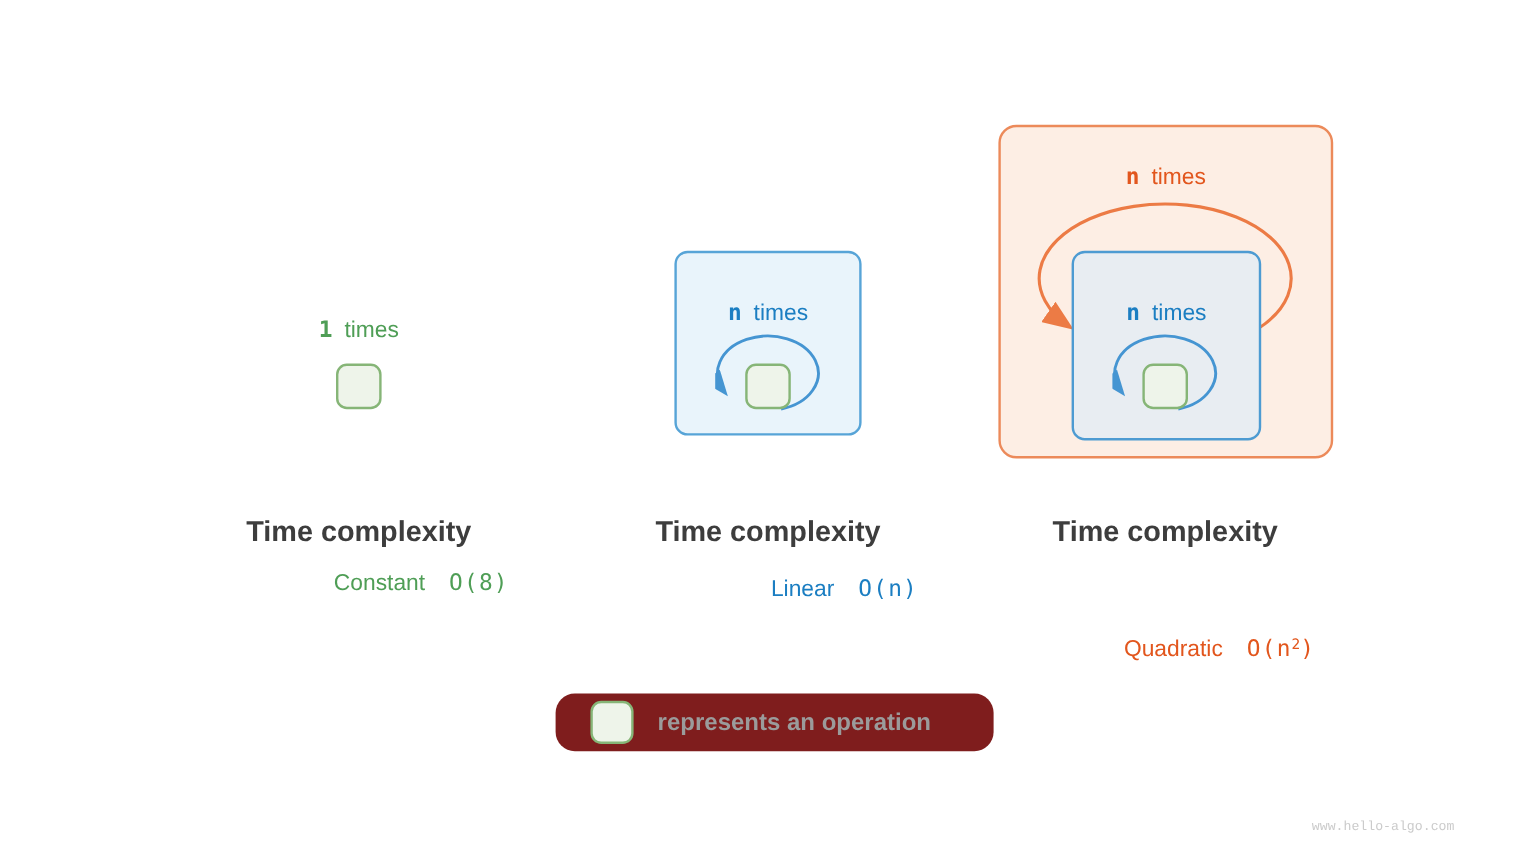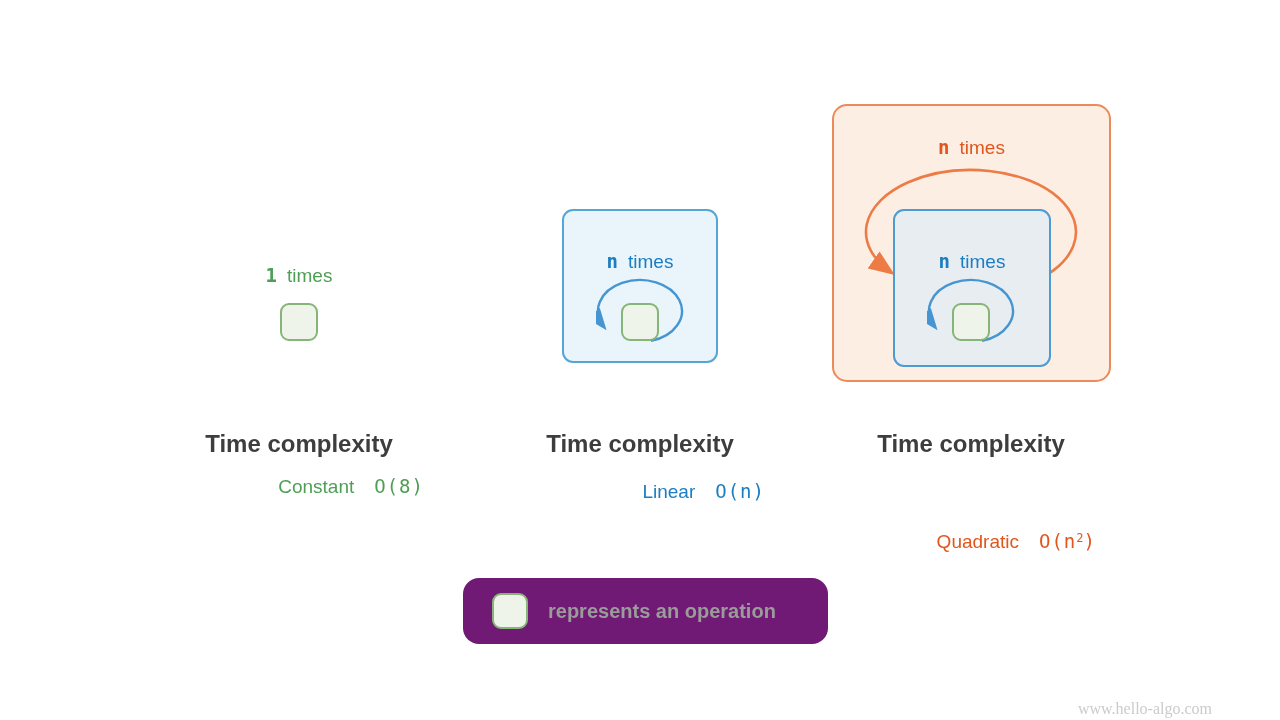--- a/index.html
+++ b/index.html
@@ -23,28 +23,28 @@
   .notation-line { font-size:19px; font-weight:normal; display:flex; justify-content:flex-end; align-items:baseline; gap:20px; }
   .mono { font-family:"DejaVu Sans Mono", monospace; letter-spacing:1px; }
   .mono sup, .sup { font-size:12px; vertical-align:6px; letter-spacing:0; }
 
   .green-text  { color:#4f9e56; }
   .blue-text   { color:#1b7ec2; }
   .orange-text { color:#e2561d; }
 
   .loop-svg { position:absolute; pointer-events:none; }
 
-  .legend { position:absolute; left:463px; top:578px; width:365px; height:66px;
-            background:#701a75; border-radius:16px;
+  .legend { position:absolute; left:463px; top:578px; width:365px; height:48px;
+            background:#7f1d1d; border-radius:16px;
             display:flex; align-items:center; gap:20px; padding-left:29px; }
   .legend .op-box { width:36px; height:36px; }
   .legend-text { color:#9b9b9b; font-weight:bold; font-size:20px; }
 
-  .watermark { position:absolute; right:68px; top:700px; font-size:16px;
-               color:#cbcbcb; font-family:Liberation Serif, serif; }
+  .watermark { position:absolute; right:68px; top:684px; font-size:11px;
+               color:#cbcbcb; font-family:Liberation Mono, monospace; }
 </style>
 </head>
 <body>
 
 <div class="canvas">
 
   <section>
     <div class="abs times-label green-text" style="left:199px; top:252px; width:200px;">
       <span class="count">1</span>
       <span class="word">times</span>

